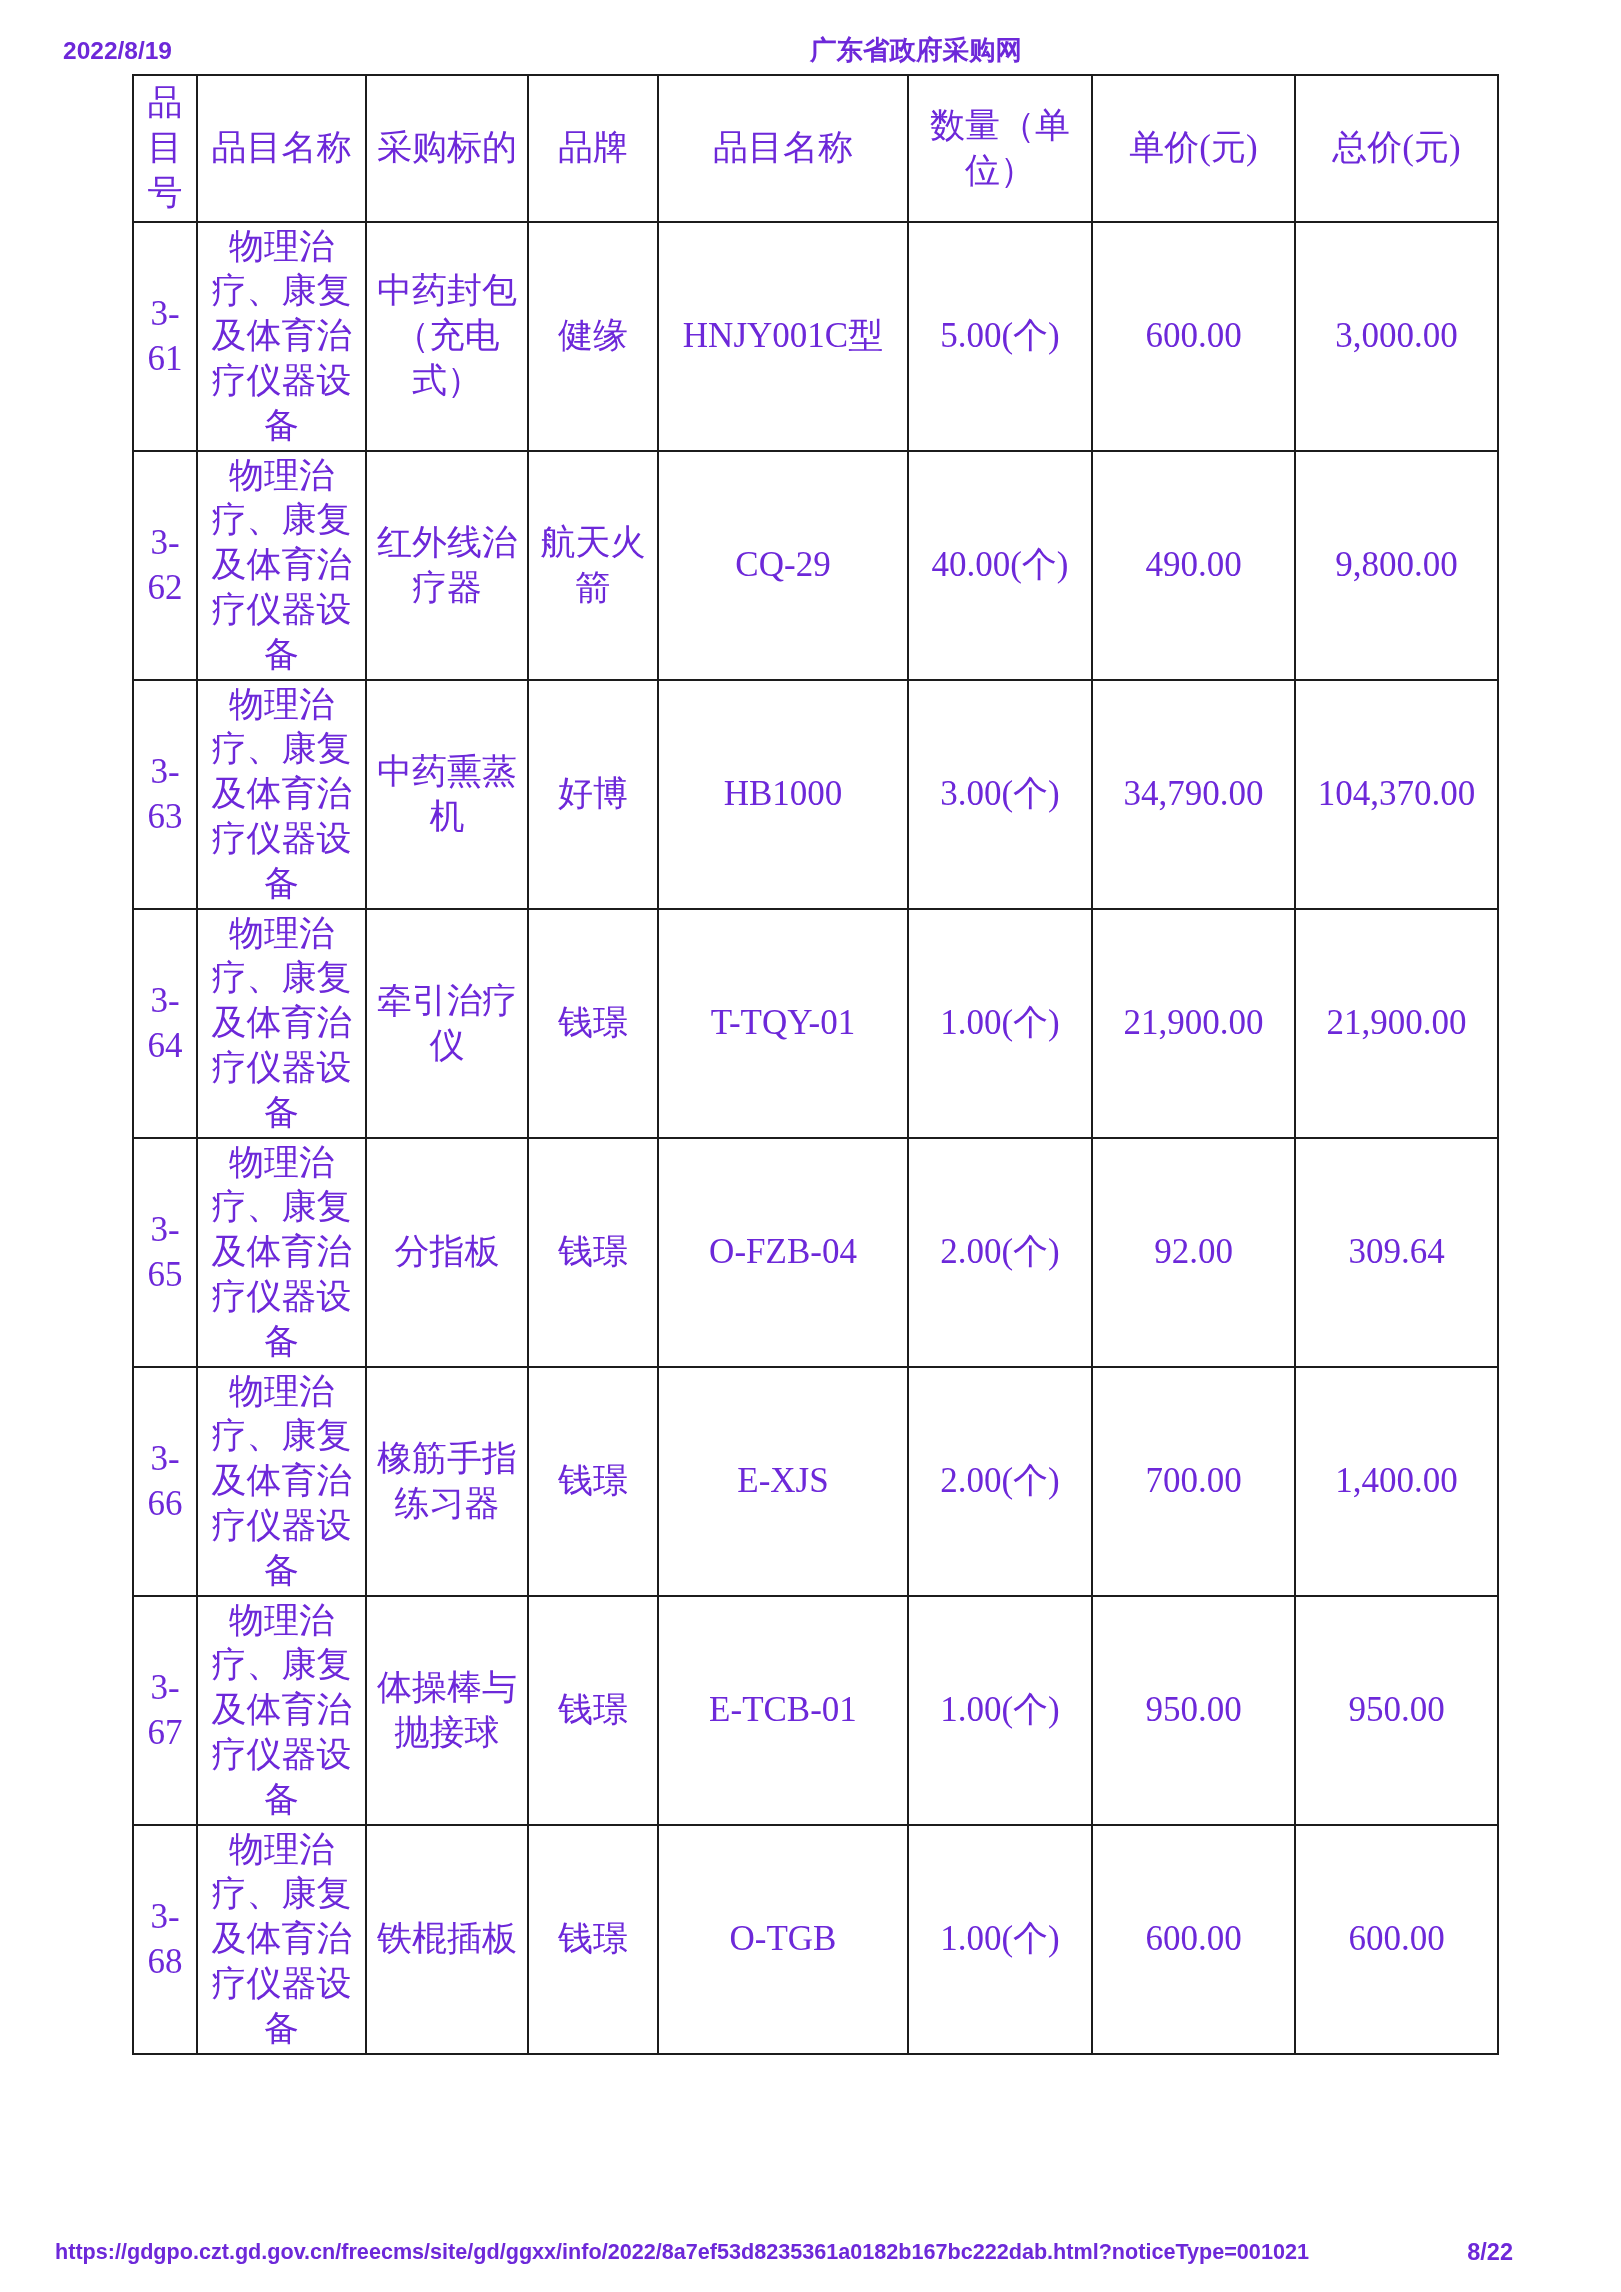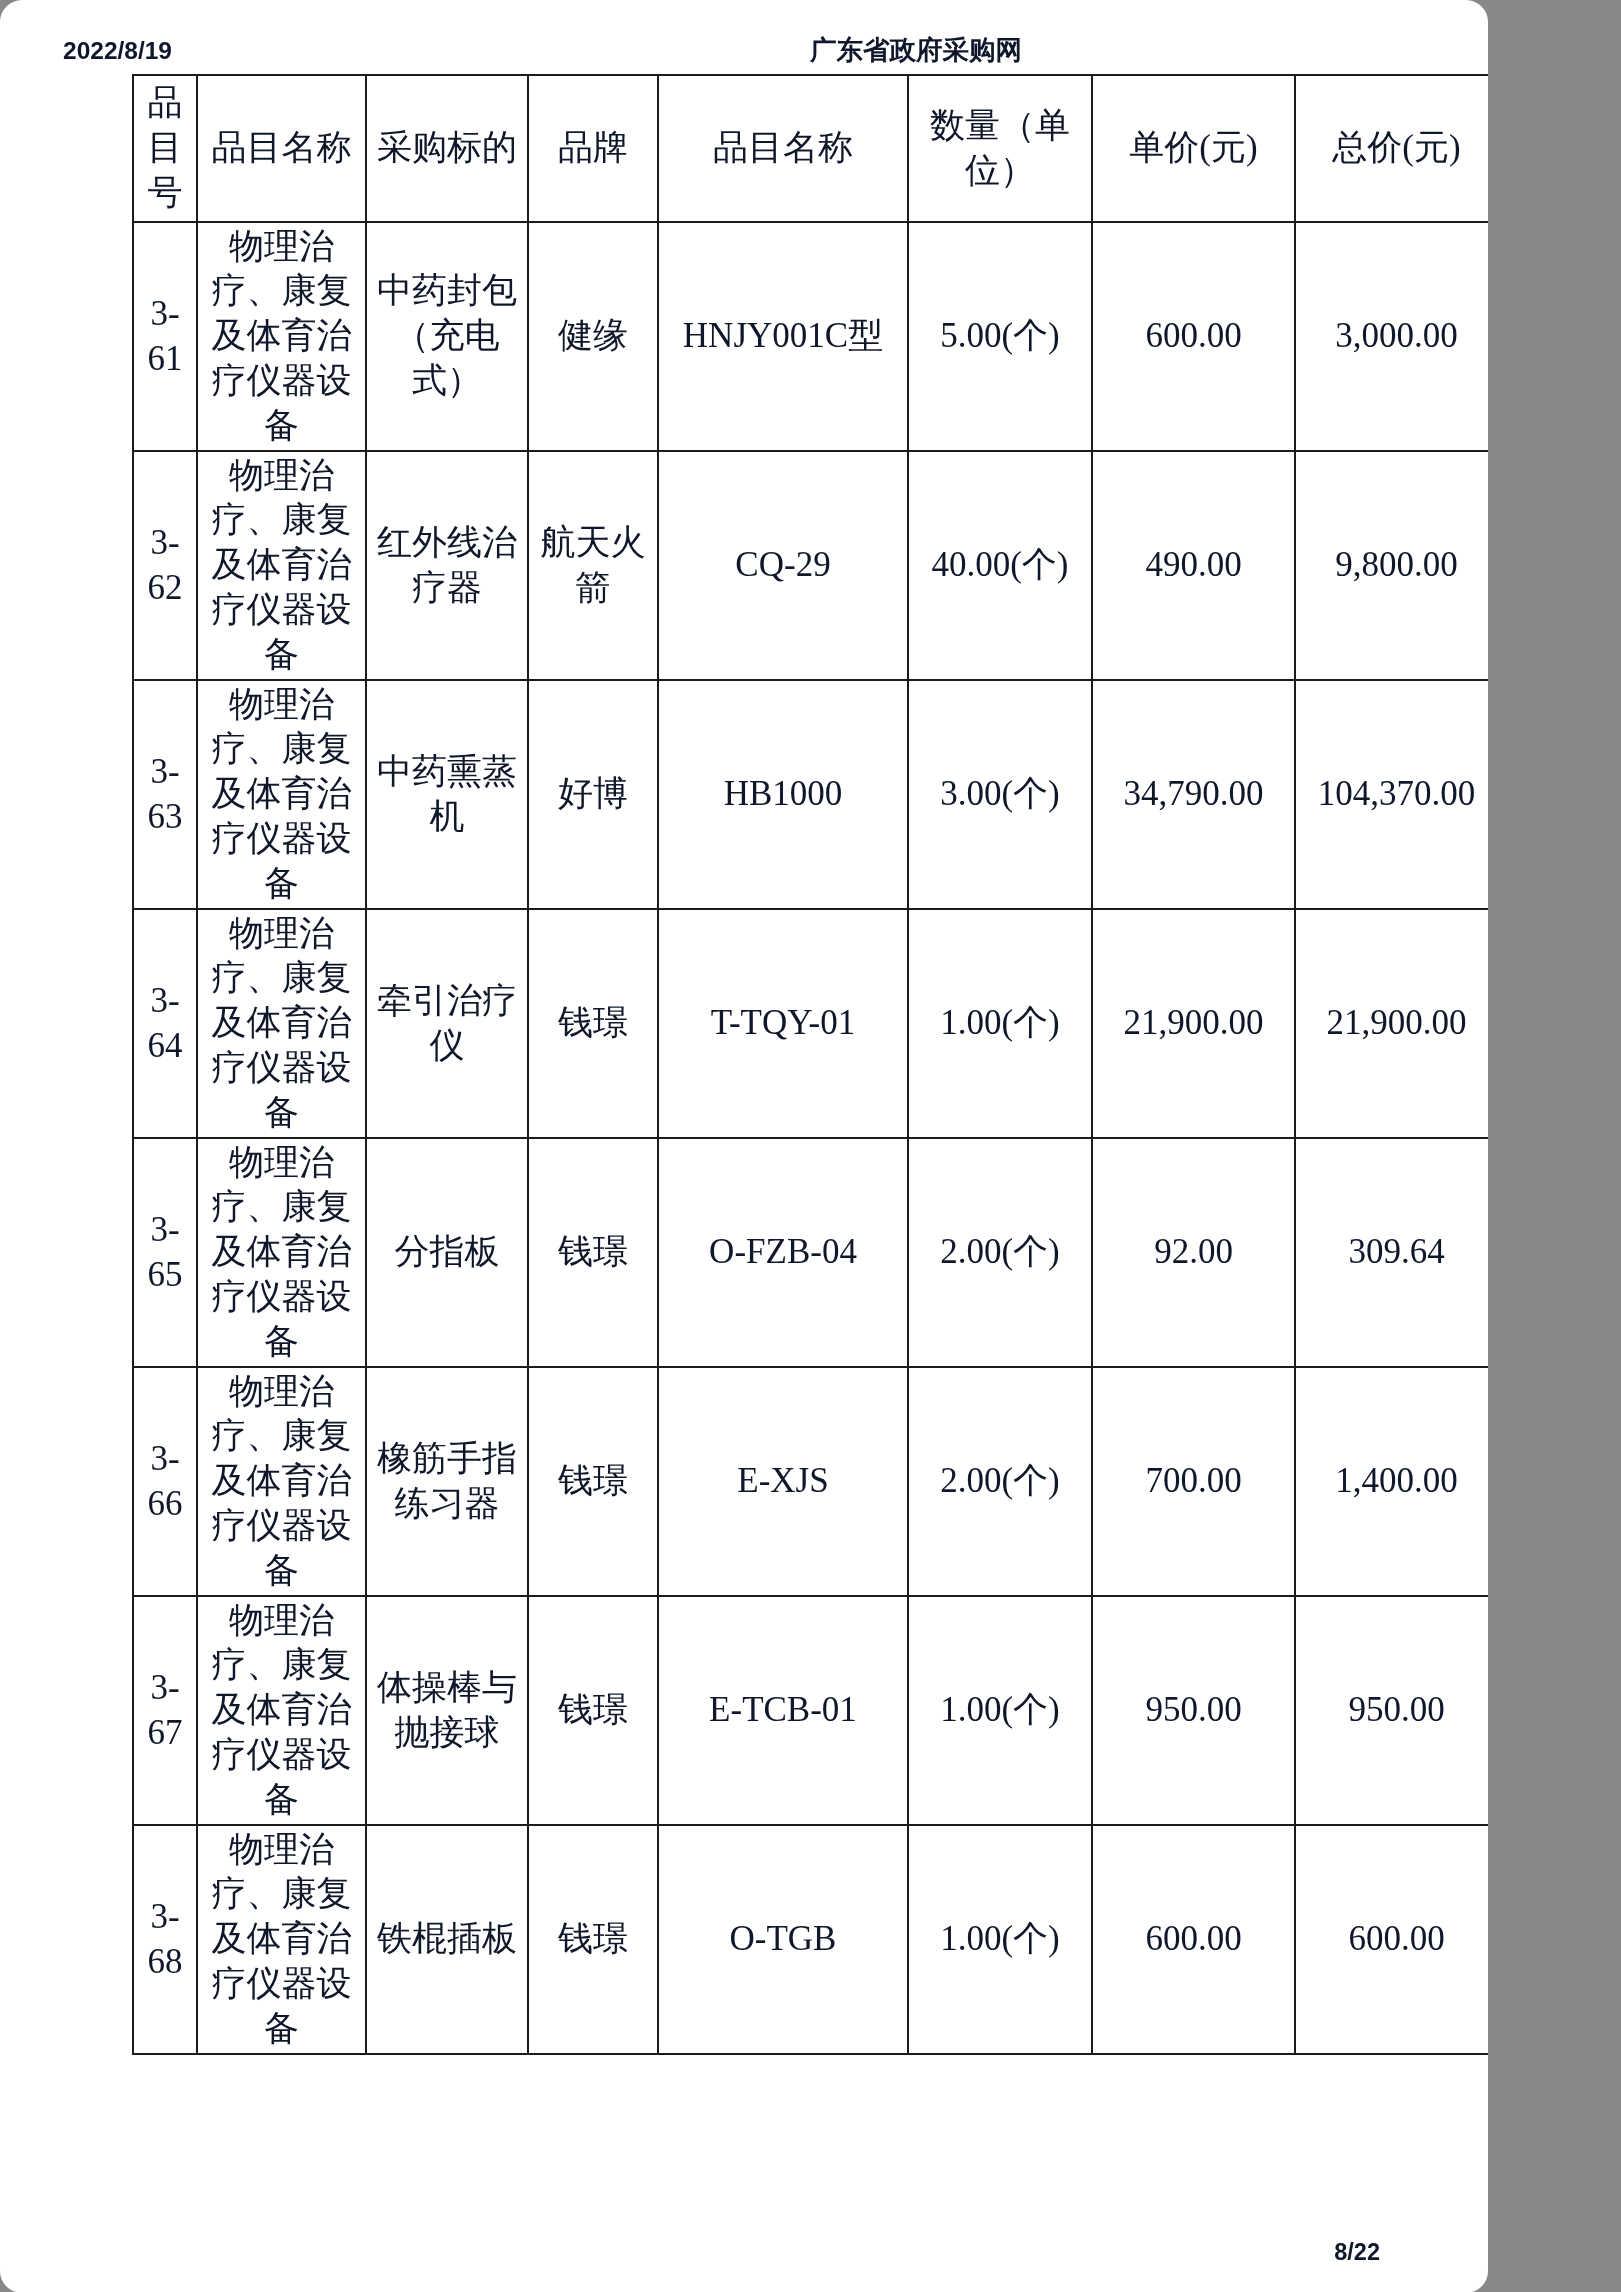--- a/index.html
+++ b/index.html
@@ -1,23 +1,22 @@
 <!DOCTYPE html>
 <html><head>
 <meta charset="utf-8">
 <style>
   html,body{margin:0;padding:0;background:#888;}
   .page{
     position:relative;
-    width:1488px;height:2293px;
+    width:1621px;height:2293px;
     background:#ffffff;
     font-family:"Liberation Serif","DejaVu Serif",serif;
-    color:#0f172a;
+    color:#6d28d9;
     overflow:hidden;
-    border-radius:22px;
   }
   
   .hdr-date{
     position:absolute;left:63px;top:39px;
     font-family:"Liberation Sans","DejaVu Sans",sans-serif;
     font-size:24.5px;font-weight:bold;line-height:1;
   }
   .hdr-title{
     position:absolute;left:810px;top:37px;
     font-family:"Liberation Sans","DejaVu Sans",sans-serif;
@@ -223,16 +222,17 @@
         <td class="c-cjk">铁棍插板</td>
         <td class="c-cjk">钱璟</td>
         <td class="c-model">O-TGB</td>
         <td class="c-qty">1.00(个)</td>
         <td class="c-price">600.00</td>
         <td class="c-price">600.00</td>
       </tr>
     </tbody>
   </table>
 
+  <div class="ftr-url">https://gdgpo.czt.gd.gov.cn/freecms/site/gd/ggxx/info/2022/8a7ef53d8235361a0182b167bc222dab.html?noticeType=001021</div>
   <div class="ftr-page">8/22</div>
 
 </div>
 
 
 </body></html>

